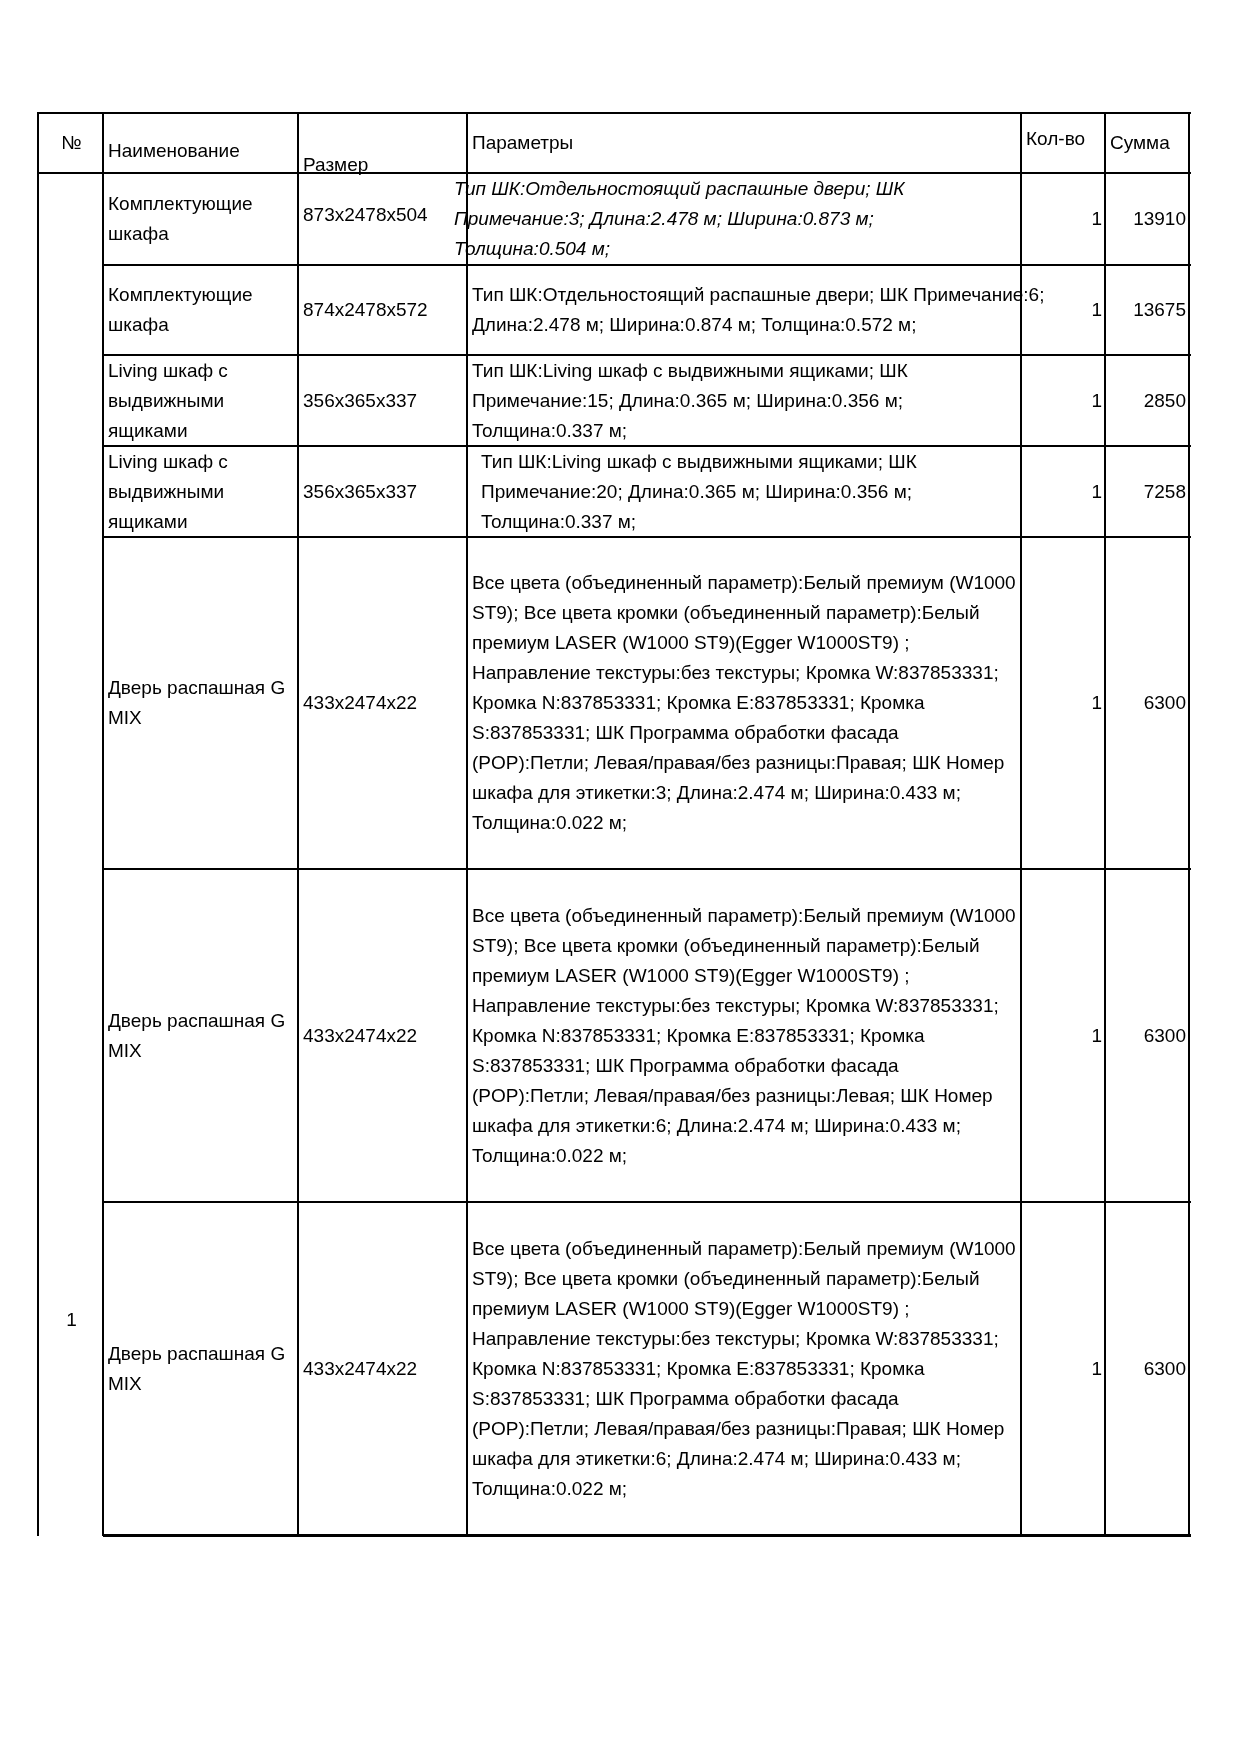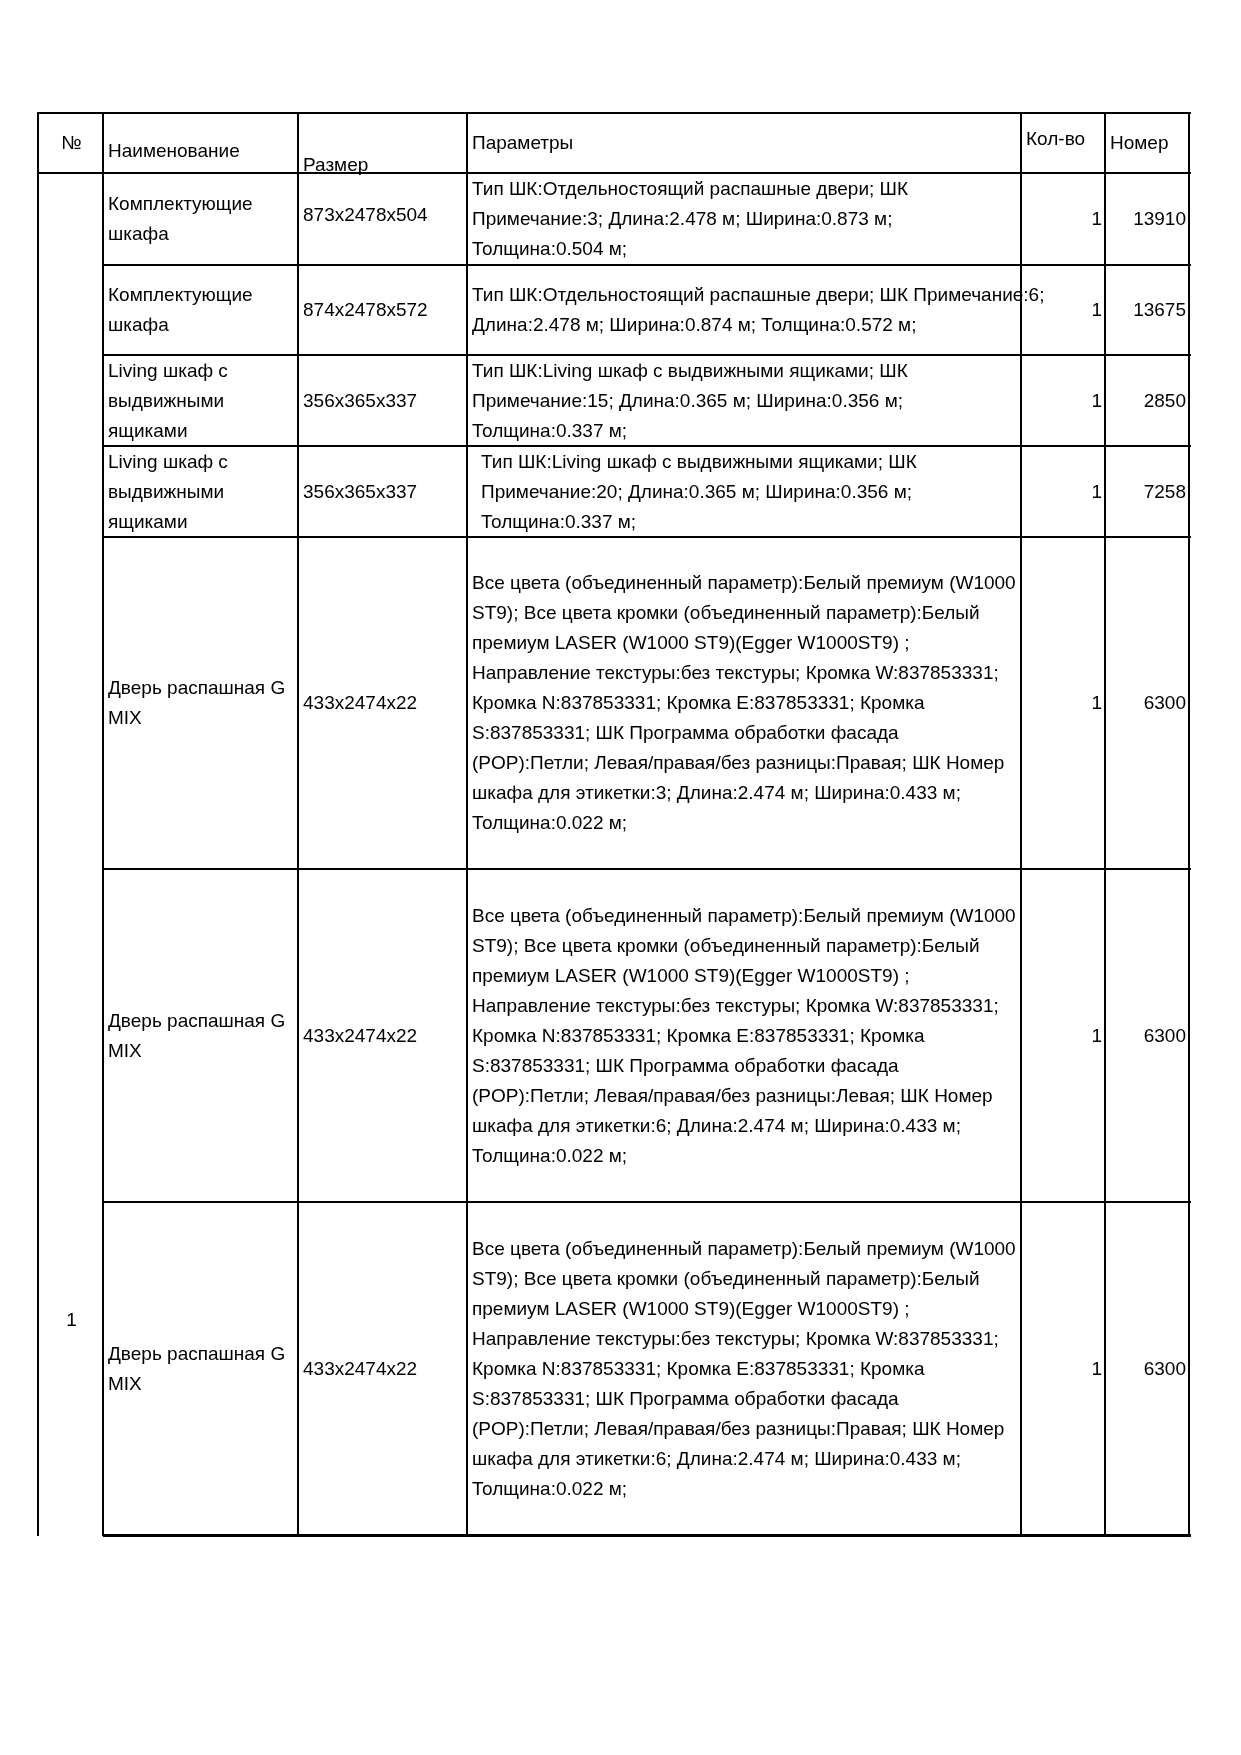--- a/index.html
+++ b/index.html
@@ -24,29 +24,29 @@
     <div class="cell" style="left: 300px; top: 113px; width: 167px; height: 60px; margin-top: 22px;">
       <span class="txt">Размер</span>
     </div>
     <div class="cell" style="left: 469px; top: 113px; width: 552px; height: 60px;">
       <span class="txt">Параметры</span>
     </div>
     <div class="cell" style="left: 1023px; top: 113px; width: 82px; height: 52px;">
       <span class="txt">Кол-во</span>
     </div>
     <div class="cell" style="left: 1107px; top: 113px; width: 82px; height: 60px;">
-      <span class="txt">Номер</span>
+      <span class="txt">Сумма</span>
     </div>
     <div class="cell" style="left: 105px; top: 173px; width: 193px; height: 92px;">
       <span class="txt">Комплектующие шкафа</span>
     </div>
     <div class="cell" style="left: 300px; top: 173px; width: 167px; height: 84px;">
       <span class="txt">873x2478x504</span>
     </div>
-    <div class="cell" style="left: 469px; top: 173px; width: 552px; height: 92px;">
+    <div class="cell" style="left: 451px; top: 173px; width: 552px; height: 92px; font-style: italic;">
       <span class="txt">Тип ШК:Отдельностоящий распашные двери; ШК Примечание:3; Длина:2.478 м; Ширина:0.873 м; Толщина:0.504 м;</span>
     </div>
     <div class="cell right" style="left: 1023px; top: 173px; width: 82px; height: 92px;">
       <span class="txt">1</span>
     </div>
     <div class="cell right" style="left: 1107px; top: 173px; width: 82px; height: 92px;">
       <span class="txt">13910</span>
     </div>
     <div class="cell" style="left: 105px; top: 265px; width: 193px; height: 90px;">
       <span class="txt">Комплектующие шкафа</span>

